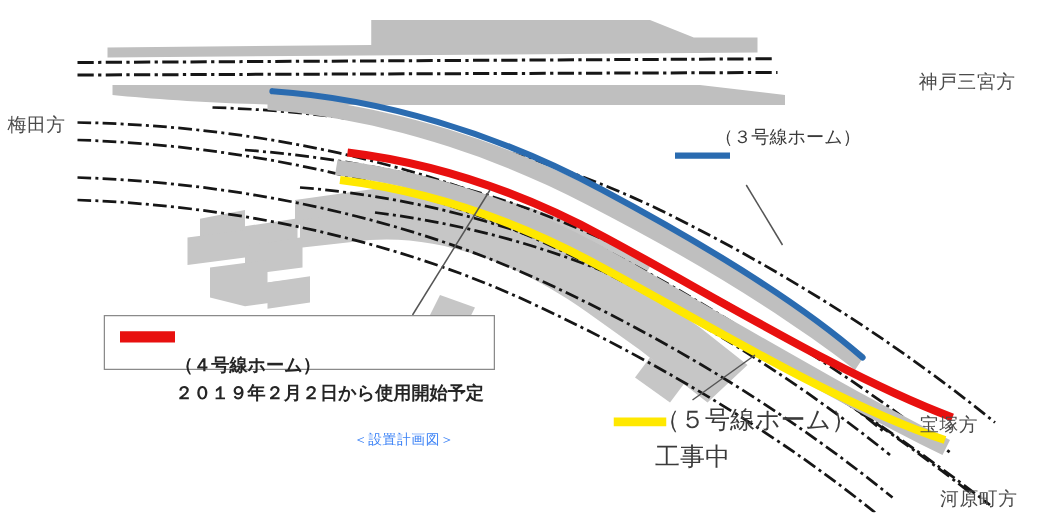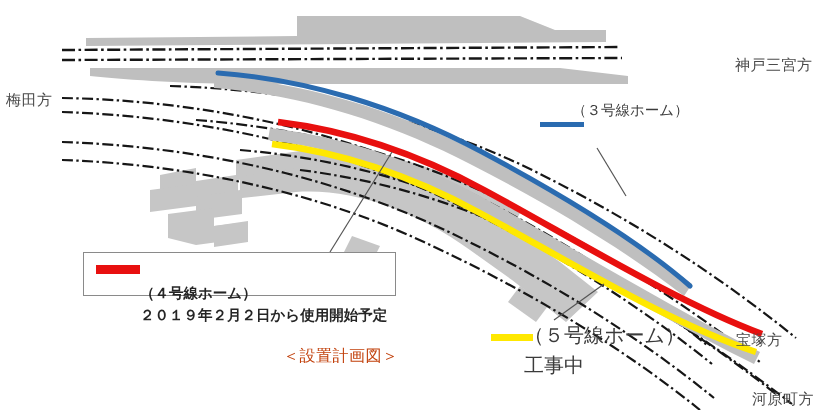--- a/index.html
+++ b/index.html
@@ -22,21 +22,21 @@
     font-size:15px;
     line-height:1.35;
     white-space:nowrap;
     letter-spacing:0.5px;
   }
 
   #label-umeda{left:6px;top:90px;}
   #label-kobe{left:688px;top:55px;margin-left:47px;}
   #label-takarazuka{left:736px;top:330px;}
   #label-kawaramachi{left:752px;top:373px;margin-top:16px;}
-  #caption{left:283px;top:345px;font-size:16px;color:#c2410c;}
+  #caption{left:283px;top:345px;font-size:11px;color:#3b82f6;}
 
   
   #legend-line3{
     position:absolute;left:572px;top:100px;
     font-size:14.5px;line-height:1.5;color:#3b3b3b;
     white-space:nowrap;
   }
   #legend-line3 .t1,#legend-line3 .t2{display:block;}
 
   

